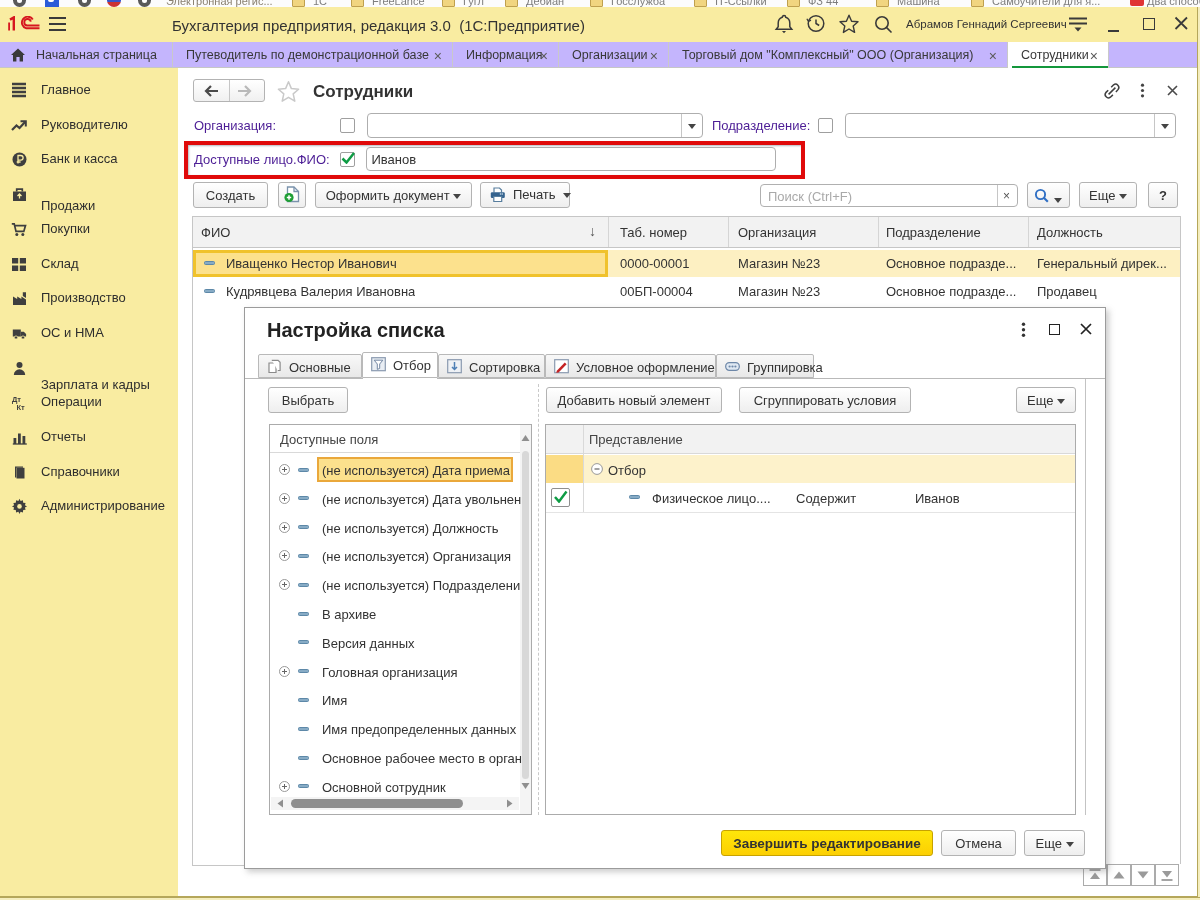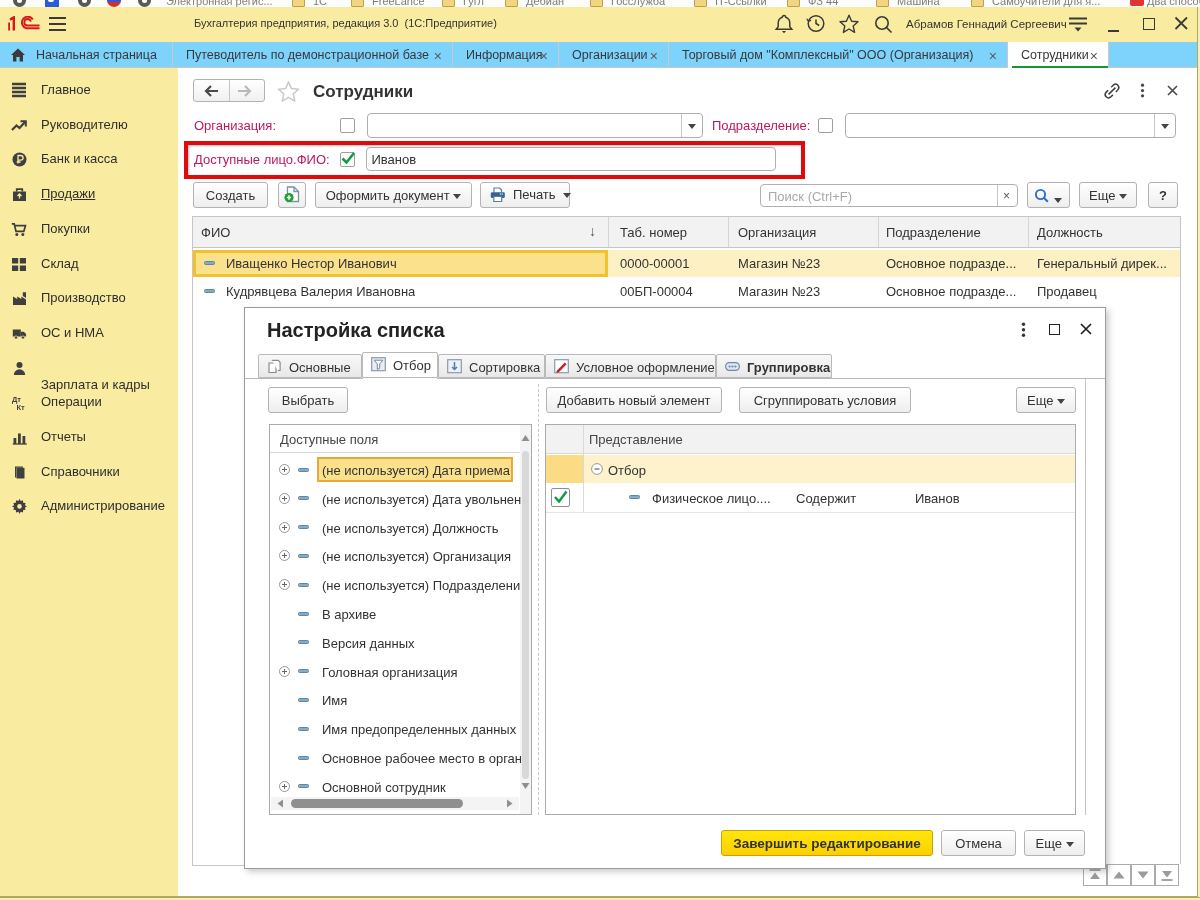--- a/index.html
+++ b/index.html
@@ -7,28 +7,28 @@
 body { font-family:"Liberation Sans", sans-serif; background:#fff; }
 #screen { position:relative; width:1200px; height:900px; background:#fff; overflow:hidden; font-family:"Liberation Sans", sans-serif; }
 .abs { position:absolute; }
 .nw { white-space:nowrap; }
 #bm { left:0; top:0; width:1200px; height:7px; background:#fcfcfc; overflow:hidden; }
 #bm .txt { position:absolute; top:-5px; font-size:11px; color:#7d7d7d; white-space:nowrap; }
 #bm .circ { position:absolute; top:-6px; width:13px; height:13px; border-radius:50%; background:#595959; }
 #bm .circ i { position:absolute; left:4px; top:4px; width:5px; height:5px; border-radius:50%; background:#fff; }
 #bm .fold { position:absolute; top:-3px; width:13px; height:10px; background:#efcf6ee0; border:1px solid #bfa04e; border-radius:1px; }
 #titlebar { left:0; top:7px; width:1200px; height:35px; background:#f9eca1; }
-#tabbar { left:0; top:42px; width:1200px; height:30px; background:#7dd3fc; }
+#tabbar { left:0; top:42px; width:1200px; height:30px; background:#c4b5fd; }
 .tab { position:absolute; top:0; height:26px; font-size:12.5px; color:#383838; border-right:1px solid #c9c9c9; white-space:nowrap; overflow:hidden; }
 .tab .tx { position:absolute; left:13px; top:6px; }
 .tab .x { position:absolute; right:10px; top:6px; color:#5a5a5a; font-size:14px; }
 #sidebar { left:0; top:68px; width:178px; height:828px; background:#f9eca1; }
 .sbitem { position:absolute; left:41px; font-size:13px; color:#2e2e2e; white-space:nowrap; }
 #main { left:178px; top:68px; width:1019px; height:828px; background:#fff; }
-.flabel { position:absolute; font-size:13px; color:#be185d; white-space:nowrap; }
+.flabel { position:absolute; font-size:13px; color:#4c1d95; white-space:nowrap; }
 .combo { position:absolute; height:25px; border:1px solid #aeaeae; border-radius:4px; background:#fff; }
 .combo .dd { position:absolute; right:0; top:0; width:21px; height:100%; border-left:1px solid #c6c6c6; }
 .combo .dd:after { content:""; position:absolute; left:6px; top:10px; border:4px solid transparent; border-top:5px solid #444; }
 .cb { position:absolute; width:15px; height:15px; border:1px solid #9f9f9f; border-radius:2px; background:#fff; }
 .btn { position:absolute; height:26px; border:1px solid #b3b3b3; border-radius:3px; background:linear-gradient(#ffffff,#eeeeee); font-size:13px; color:#333; }
 .btn > span { position:absolute; left:0; right:0; top:5px; text-align:center; white-space:nowrap; }
 .caret { display:inline-block; width:0; height:0; border:4px solid transparent; border-top:5px solid #444; vertical-align:-3px; }
 .th { position:absolute; font-size:13px; color:#333; white-space:nowrap; }
 .td { position:absolute; font-size:13px; color:#333; white-space:nowrap; overflow:hidden; }
 .dash { position:absolute; width:11px; height:4px; background:#87abc5; border:1px solid #5d88a8; border-radius:1.5px; }
@@ -84,21 +84,21 @@
         <g fill="none" stroke="#d6171f">
 <path d="M1.1 14.5 L1.1 6.5" stroke-width="1.8"></path>
 <path d="M5.8 14.5 L5.8 1.4 L2 3.6" stroke-width="2.4"></path>
 <path d="M24.8 3.4 A 5.9 5.9 0 1 0 18.4 12.3 L31.5 12.3" stroke-width="1.9"></path>
 <path d="M22.8 5.6 A 3.3 3.3 0 1 0 18.8 9.5 L31.5 9.5" stroke-width="1.9"></path>
 </g>
       </svg>
       <div class="abs" style="left:49px; top:10px; width:17px; height:14px; border-top:2.5px solid #3a3a3a; border-bottom:2.5px solid #3a3a3a;">
         <div class="abs" style="left:0; top:3.8px; width:17px; height:2.5px; background:#3a3a3a;"></div>
       </div>
-      <div class="abs nw" style="left:172px; top:10px; font-size:11px; color:#333;margin-left:22px;">Бухгалтерия предприятия, редакция 3.0&nbsp; (1С:Предприятие)</div>
+      <div class="abs nw" style="left:172px; top:10px; font-size:15px; color:#333;">Бухгалтерия предприятия, редакция 3.0&nbsp; (1С:Предприятие)</div>
       <svg class="abs" style="left:773px; top:6px;" width="22" height="22" viewBox="0 0 22 22">
         <path d="M11 2.6 a1.7 1.7 0 0 1 1.7 1.7 c3 0.9 4.1 3.3 4.1 6 l0 3.4 2 2.6 l-15.6 0 2 -2.6 0 -3.4 c0 -2.7 1.1 -5.1 4.1 -6 A1.7 1.7 0 0 1 11 2.6 z" fill="none" stroke="#3a3a3a" stroke-width="1.5"></path>
         <path d="M9 18 L13 18 L11 20.2 Z" fill="#3a3a3a"></path>
       </svg>
       <svg class="abs" style="left:805px; top:5px;" width="22" height="23" viewBox="0 0 22 23">
         <circle cx="11" cy="11.5" r="7.8" fill="none" stroke="#3a3a3a" stroke-width="1.5"></circle>
         <path d="M11 7.5 L11 11.5 L14.2 13.5" fill="none" stroke="#3a3a3a" stroke-width="1.5"></path>
         <path d="M3.4 9.5 L1.9 6.8 M3.4 9.5 L6 8.2" stroke="#3a3a3a" stroke-width="1.3" fill="none"></path>
       </svg>
       <svg class="abs" style="left:838px; top:6px;" width="22" height="22" viewBox="0 0 22 22">
@@ -158,21 +158,21 @@
       <div class="sbitem" style="top:49px;">Руководителю</div>
       <svg class="abs" style="left:11px; top:50px;" width="16" height="15" viewBox="0 0 16 15">
         <path d="M1 12 L5.5 7.5 L8.5 10 L14.5 3.5" stroke="#3f3f3f" stroke-width="2.2" fill="none"></path>
         <path d="M14.8 8.5 L14.8 3.2 L9.5 3.2" stroke="#3f3f3f" stroke-width="2" fill="none"></path>
       </svg>
       <div class="sbitem" style="top:83px;">Банк и касса</div>
       <svg class="abs" style="left:12px; top:84px;" width="15" height="15" viewBox="0 0 15 15">
         <circle cx="7.5" cy="7.5" r="7" fill="#3f3f3f"></circle>
         <path d="M6 11.5 L6 3.5 L8.8 3.5 a2.3 2.3 0 0 1 0 4.6 L6 8.1 M4.7 10 L8.6 10" stroke="#f9eca1" stroke-width="1.3" fill="none"></path>
       </svg>
-      <div class="sbitem" style="top:118px;text-decoration:underline;">Продажи</div>
+      <div class="sbitem" style="top:130px;">Продажи</div>
       <svg class="abs" style="left:12px; top:119px;" width="15" height="15" viewBox="0 0 15 15">
         <path d="M1 4.5 h13 v9.5 h-13 z" fill="#3f3f3f"></path>
         <path d="M4.7 4.5 v-2.3 h5.6 v2.3" stroke="#3f3f3f" stroke-width="1.7" fill="none"></path>
         <path d="M7.5 7 L7.5 11.5 M5.5 9 L7.5 7 L9.5 9" stroke="#f9eca1" stroke-width="1.3" fill="none"></path>
       </svg>
       <div class="sbitem" style="top:153px;">Покупки</div>
       <svg class="abs" style="left:11px; top:154px;" width="16" height="15" viewBox="0 0 16 15">
         <path d="M0.8 1.8 h2.4 l1.8 7.6 h7.8 l1.7 -5.8 l-10.6 0" fill="none" stroke="#3f3f3f" stroke-width="1.7"></path>
         <circle cx="5.8" cy="12.6" r="1.5" fill="#3f3f3f"></circle>
         <circle cx="11.8" cy="12.6" r="1.5" fill="#3f3f3f"></circle>
@@ -382,21 +382,21 @@
         </svg>
         <span class="abs nw" style="left:30px; top:5px;">Сортировка</span>
       </div>
       <div class="dtab" style="left:300px; top:46px; width:171px; height:24px; z-index:1; ">
         <svg class="abs" style="left:8px; top:4px;" width="15" height="15" viewBox="0 0 15 15">
           <rect x="0.7" y="0.7" width="13.6" height="13" fill="#fff" stroke="#8a9ab0" stroke-width="1.2"></rect>
           <path d="M2.8 11.8 L10.8 3.4 L12.6 5.2 L4.6 13.4 L2.2 13.8 Z" fill="#c42323"></path>
         </svg>
         <span class="abs nw" style="left:30px; top:5px;">Условное оформление</span>
       </div>
-      <div class="dtab" style="left:471px; top:46px; width:116px; height:24px; z-index:1;font-weight:bold; ">
+      <div class="dtab" style="left:471px; top:46px; width:98px; height:24px; z-index:1; ">
         <svg class="abs" style="left:8px; top:4px;" width="15" height="15" viewBox="0 0 15 15">
           <rect x="0.7" y="3.7" width="13.6" height="7.6" rx="3.6" fill="#dfe8f2" stroke="#6d87a8" stroke-width="1.2"></rect>
           <circle cx="4.6" cy="7.5" r="1.1" fill="#6d87a8"></circle>
           <circle cx="7.5" cy="7.5" r="1.1" fill="#6d87a8"></circle>
           <circle cx="10.4" cy="7.5" r="1.1" fill="#6d87a8"></circle>
         </svg>
         <span class="abs nw" style="left:30px; top:5px;">Группировка</span>
       </div>
       <div class="abs" style="left:0; top:70px; width:860px; height:1px; background:#b9b9b9;"></div>
       <div class="abs" style="left:118px; top:70px; width:74px; height:1px; background:#fff; z-index:4;"></div>

